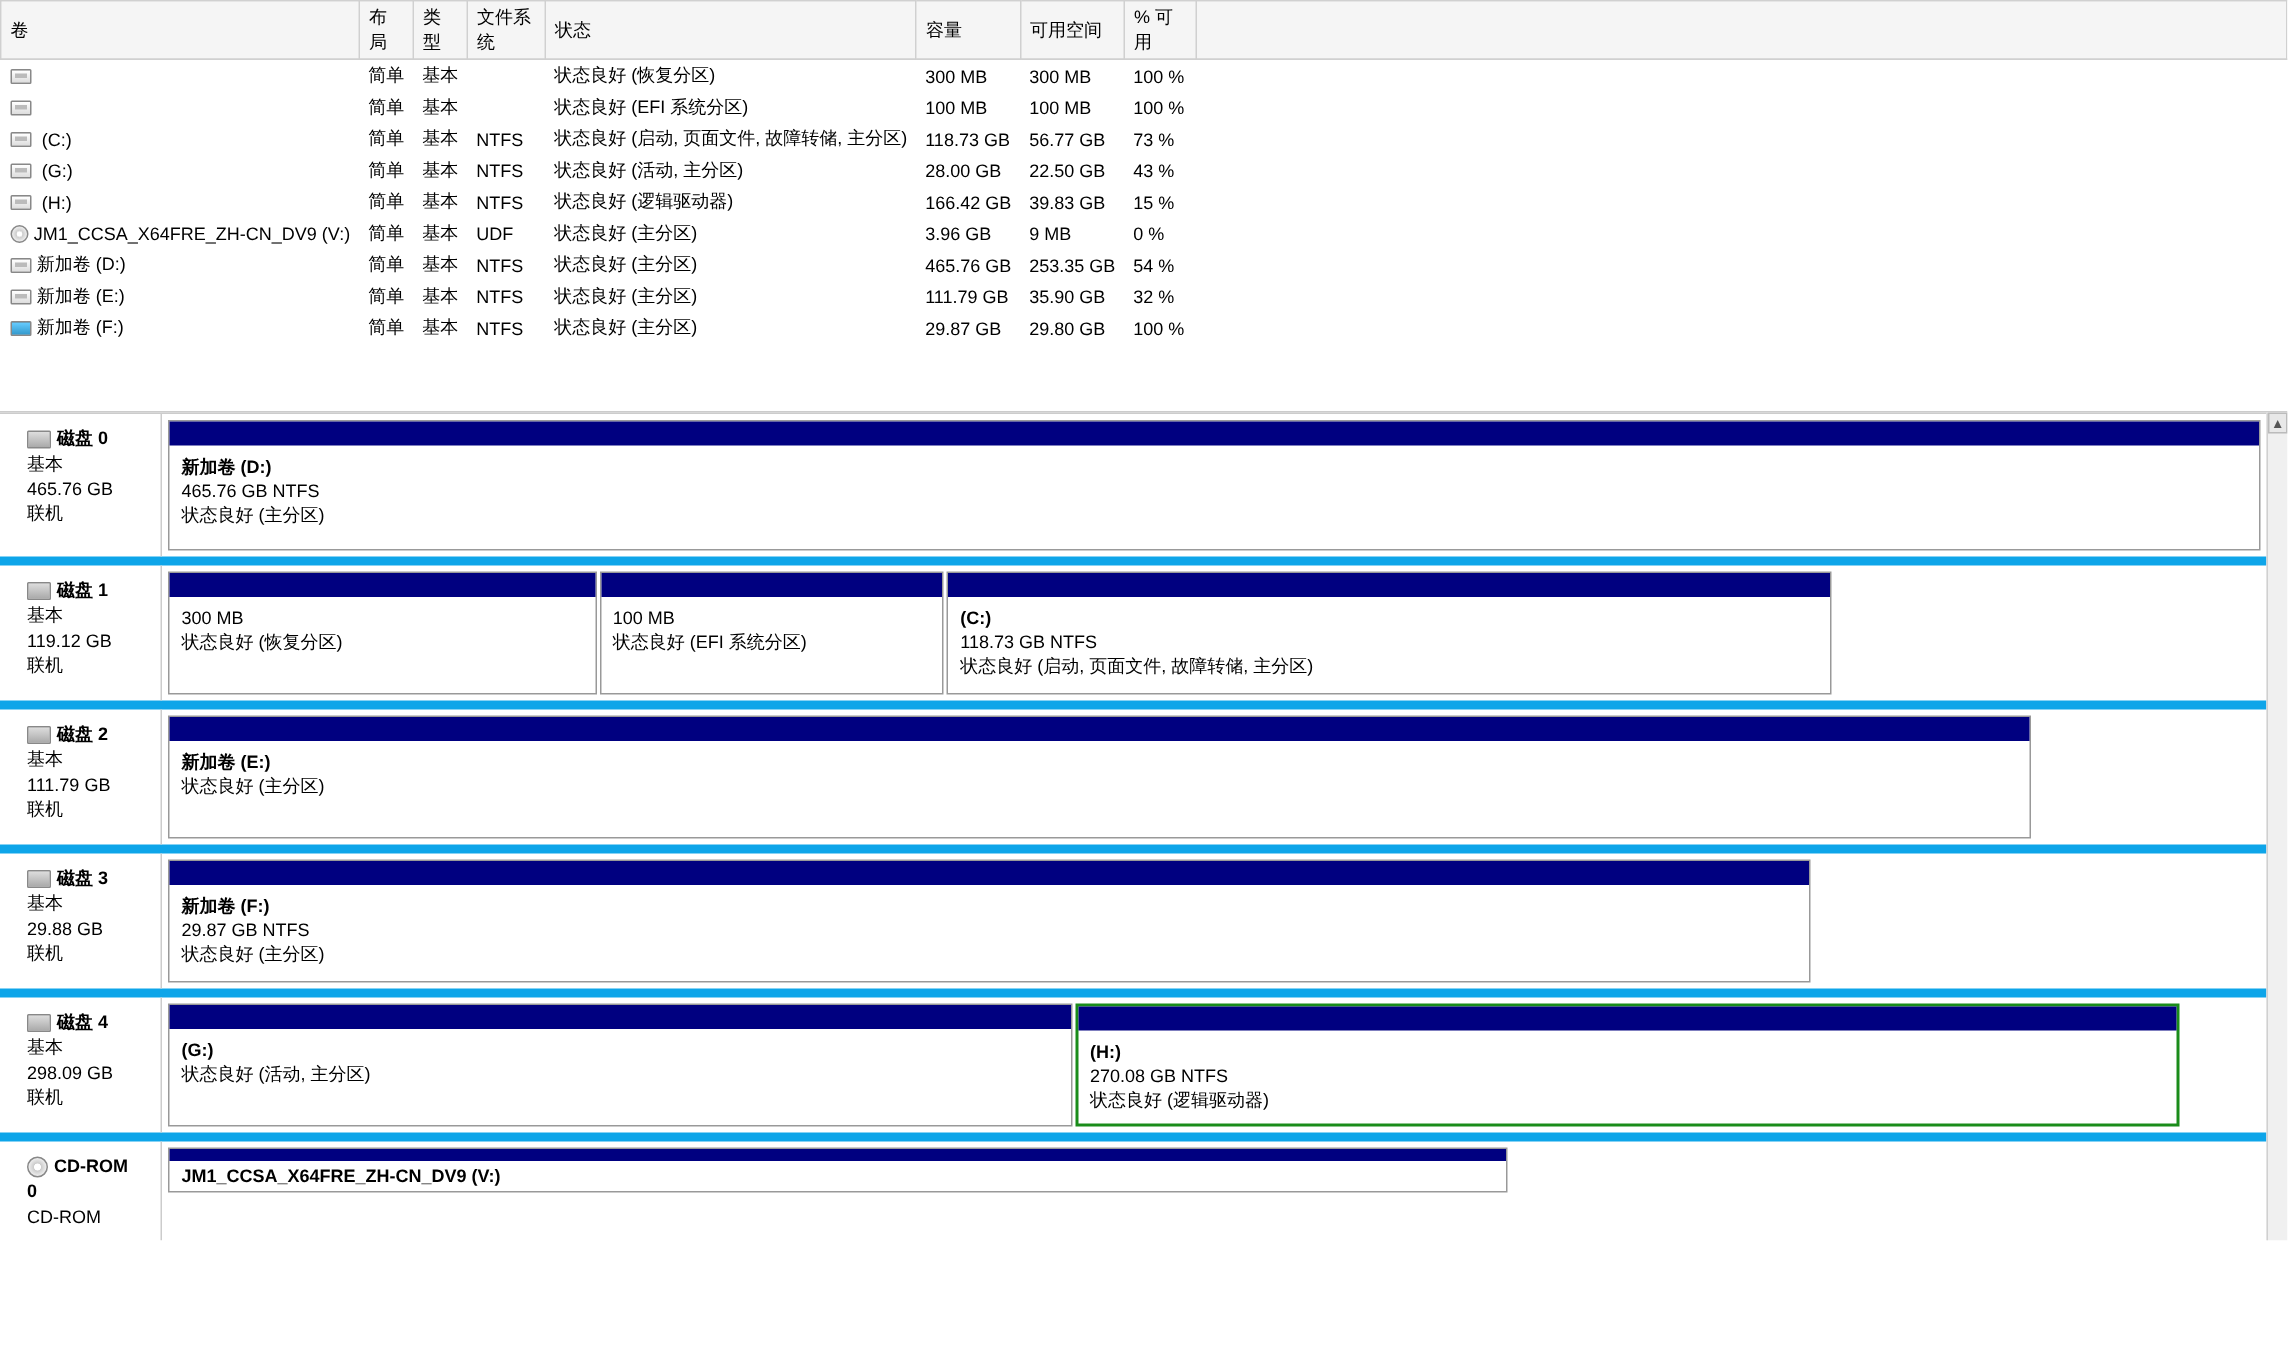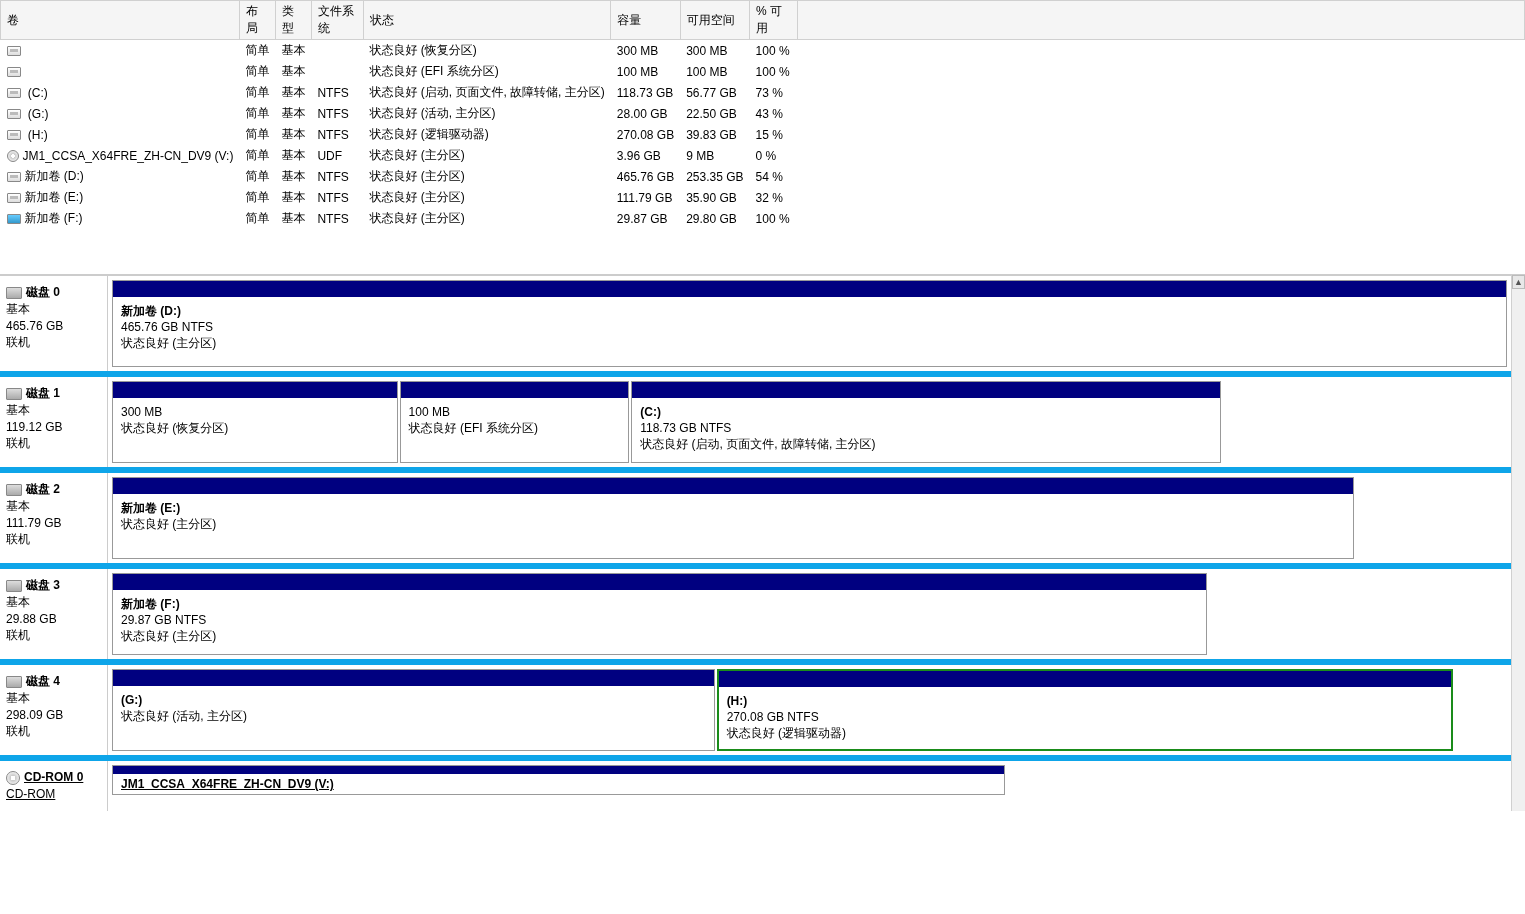--- a/index.html
+++ b/index.html
@@ -13,21 +13,21 @@
   .vol-icon.drive::before { content:""; position:absolute; left:2px; top:2px; right:2px; height:3px; background:#bbb; }
   .vol-icon.cd { border-radius: 50%; width:12px; height:12px; background: radial-gradient(#fff 25%, #ccc 30%, #eee 70%); }
   .vol-icon.blue { background: linear-gradient(#6cf,#39c); }
   
   .table-wrap { height: 275px; overflow: hidden; border-bottom: 1px solid #ccc; width:100%; }
   
   
   .disk-map { width: 100%; }
   .disk-row { display: flex; border-top: 6px solid #0ea5e9; min-height: 96px; }
   .disk-row:first-child { border-top: 1px solid #ccc; }
-  .disk-info { width: 108px; padding: 8px 6px; border-right: 1px solid #ccc; font-size: 12px; line-height: 1.4; }
+  .disk-info { width: 108px; padding: 8px 18px; border-right: 1px solid #ccc; font-size: 12px; line-height: 1.4; }
   .disk-info .disk-icon { display:inline-block; width:16px; height:12px; background: linear-gradient(#ddd,#aaa); border:1px solid #888; margin-right:4px; vertical-align:middle; border-radius:1px; }
   .disk-info .disk-icon.cd { border-radius:50%; width:14px; height:14px; background: radial-gradient(#fff 25%, #ccc 30%, #eee 70%); }
   .disk-info .title { font-weight: bold; }
   .disk-partitions { flex: 1; display: flex; padding: 4px; gap: 2px; position: relative; }
   
   .partition { border: 1px solid #999; display: flex; flex-direction: column; background: #fff; }
   .partition.selected { border: 2px solid #1a8c1a; }
   .part-header { height: 16px; background: #000080; }
   .part-body { padding: 6px 8px; font-size: 12px; line-height: 1.35; flex:1; }
   .part-body .pt { font-weight: bold; }
@@ -100,21 +100,21 @@
           <td>22.50 GB</td>
           <td>43 %</td>
           <td></td>
         </tr>
         <tr>
           <td><span class="vol-icon drive"></span><span> (H:)</span></td>
           <td>简单</td>
           <td>基本</td>
           <td>NTFS</td>
           <td>状态良好 (逻辑驱动器)</td>
-          <td>270.08 GB</td>
+          <td>166.42 GB</td>
           <td>39.83 GB</td>
           <td>15 %</td>
           <td></td>
         </tr>
         <tr>
           <td><span class="vol-icon cd"></span><span>JM1_CCSA_X64FRE_ZH-CN_DV9 (V:)</span></td>
           <td>简单</td>
           <td>基本</td>
           <td>UDF</td>
           <td>状态良好 (主分区)</td>
@@ -276,21 +276,21 @@
                 <div class="part-header"></div>
                 <div class="part-body">
                   <div class="pt">  (H:)</div>
                   <div>270.08 GB NTFS</div>
                   <div>状态良好 (逻辑驱动器)</div>
                 </div>
               </div>
             </div>
           </div>
         </div>
-        <div class="disk-row" style="min-height: 44px; text-decoration: underline;">
+        <div class="disk-row" style="min-height: 44px;">
           <div class="disk-info">
             <div><span class="disk-icon cd"></span><span class="title">CD-ROM 0</span></div>
             <div>CD-ROM</div>
           </div>
           <div class="disk-partitions">
             <div style="display: flex; gap: 2px; width: 64%;">
               <div class="partition" style="flex: 0 0 100%; height: 30px;">
                 <div class="part-header" style="height: 12px;"></div>
                 <div class="part-body" style="padding: 2px 8px;">
                   <div class="pt">JM1_CCSA_X64FRE_ZH-CN_DV9   (V:)</div>

